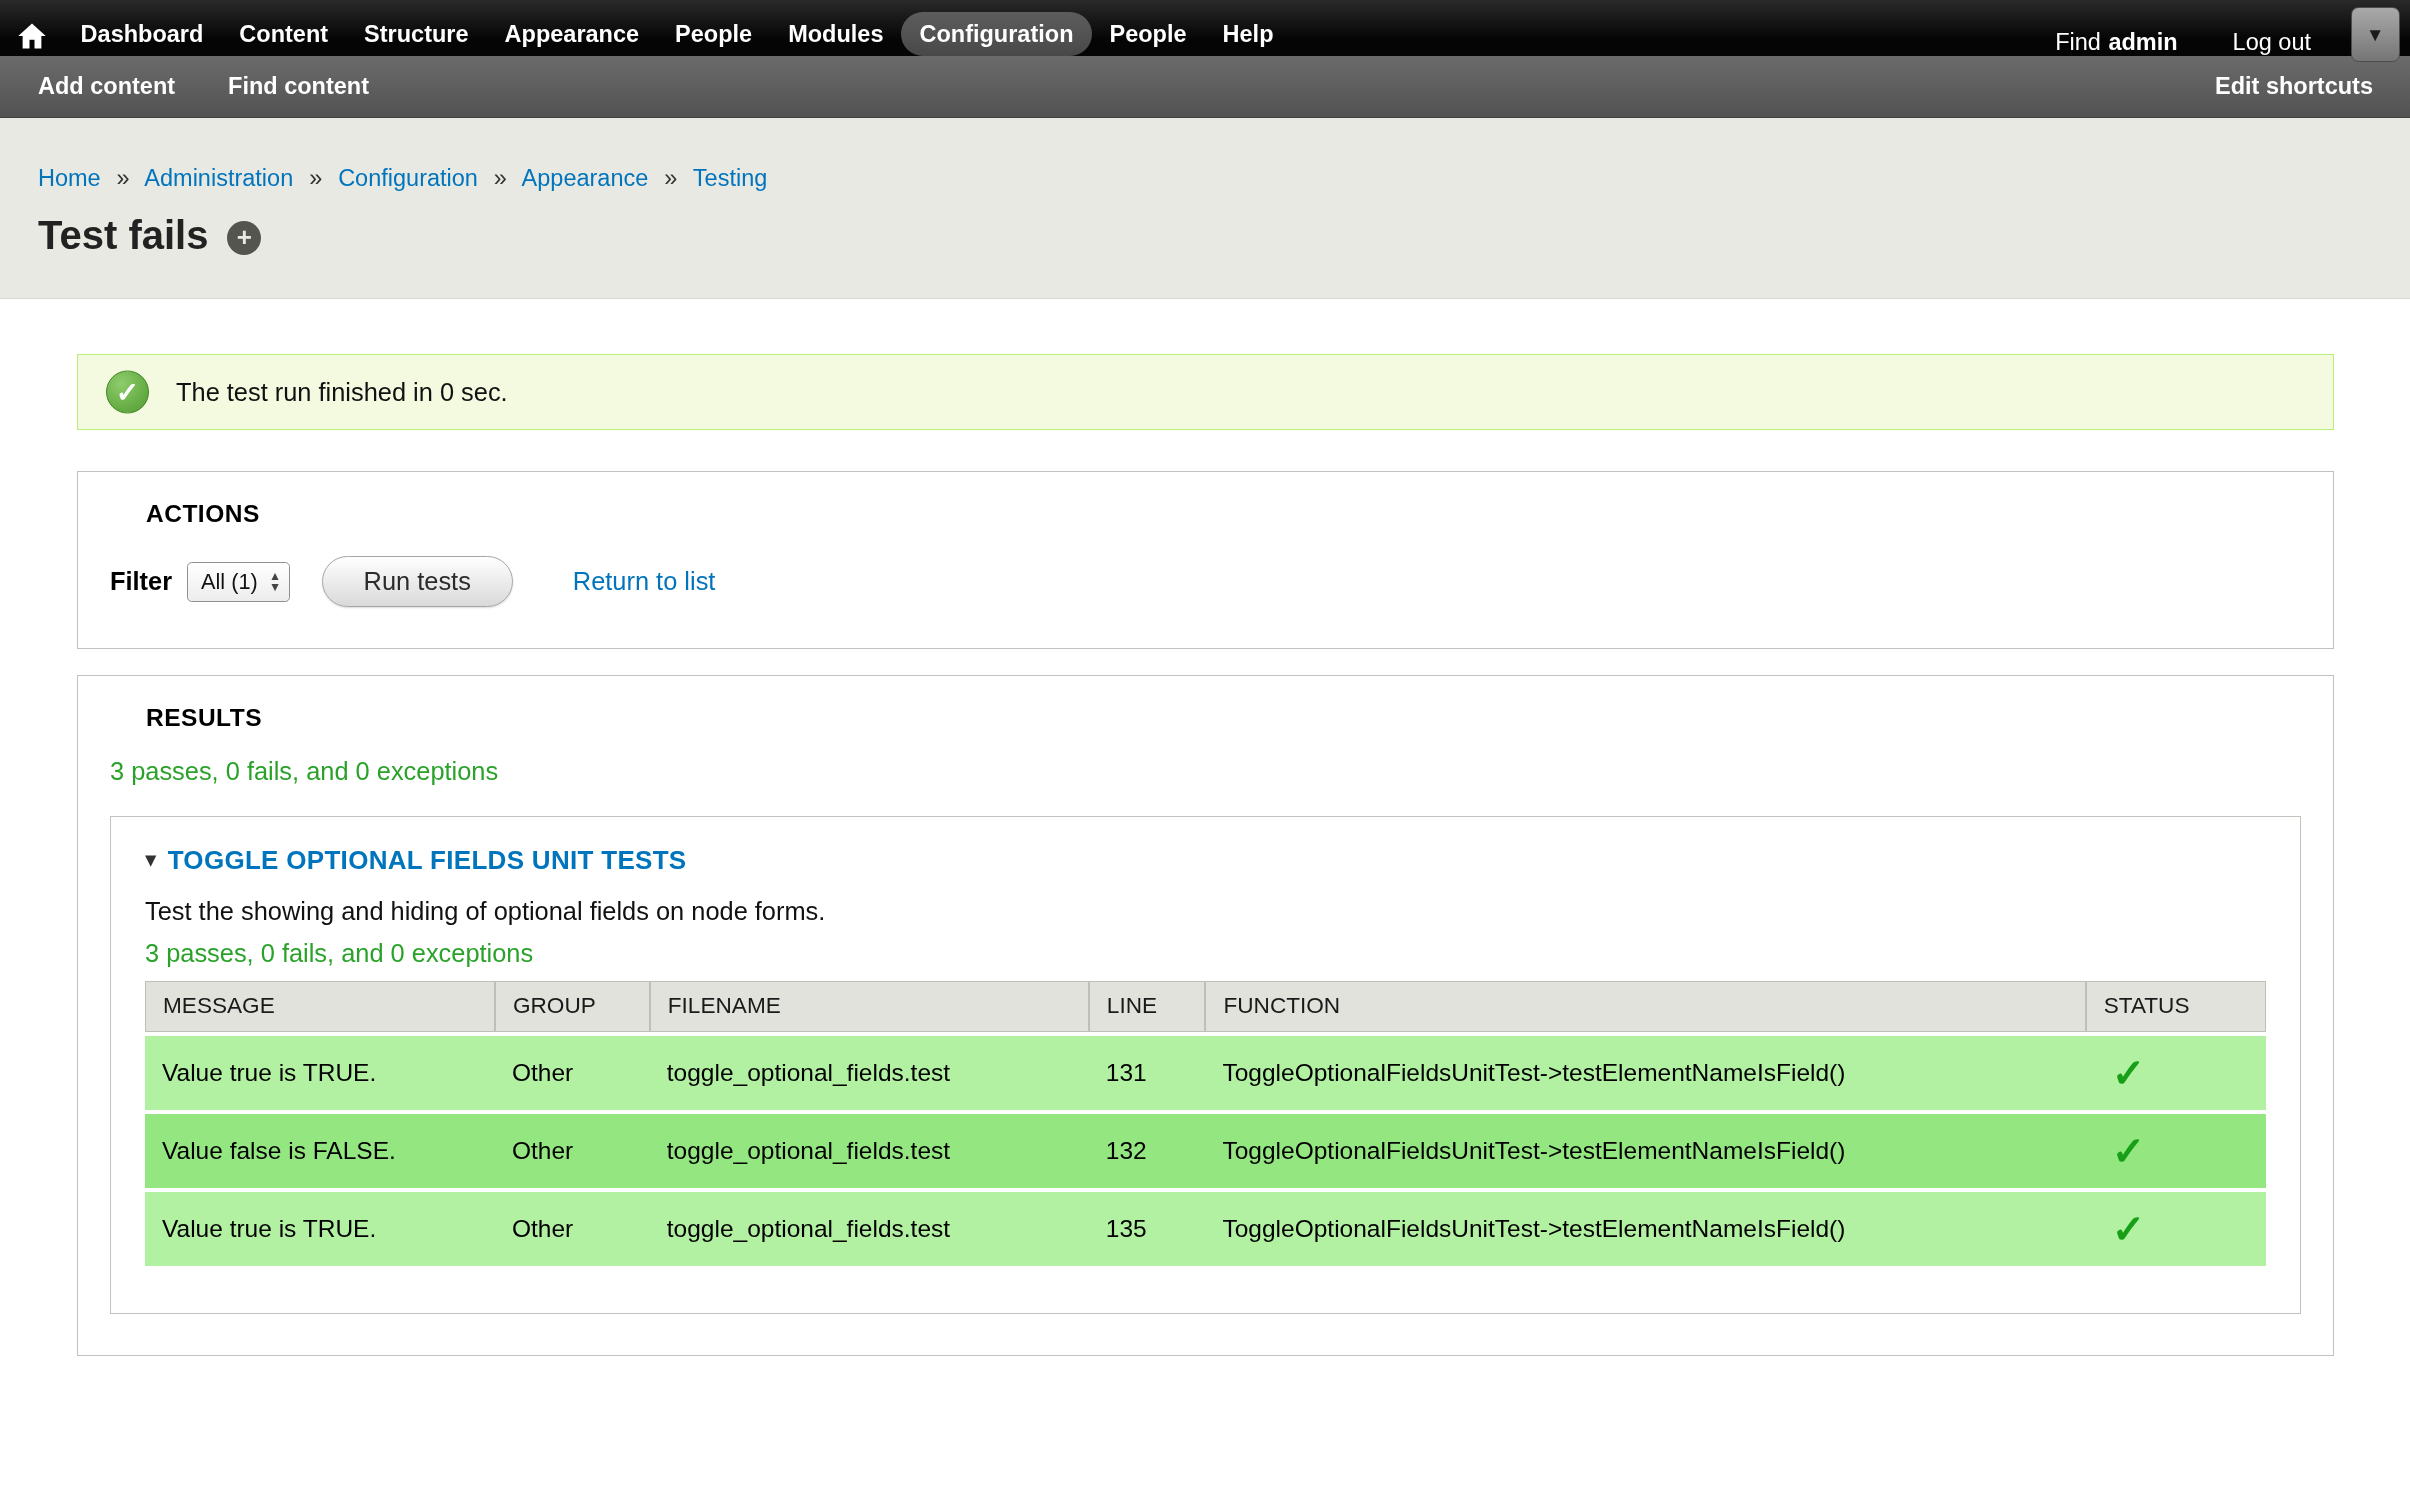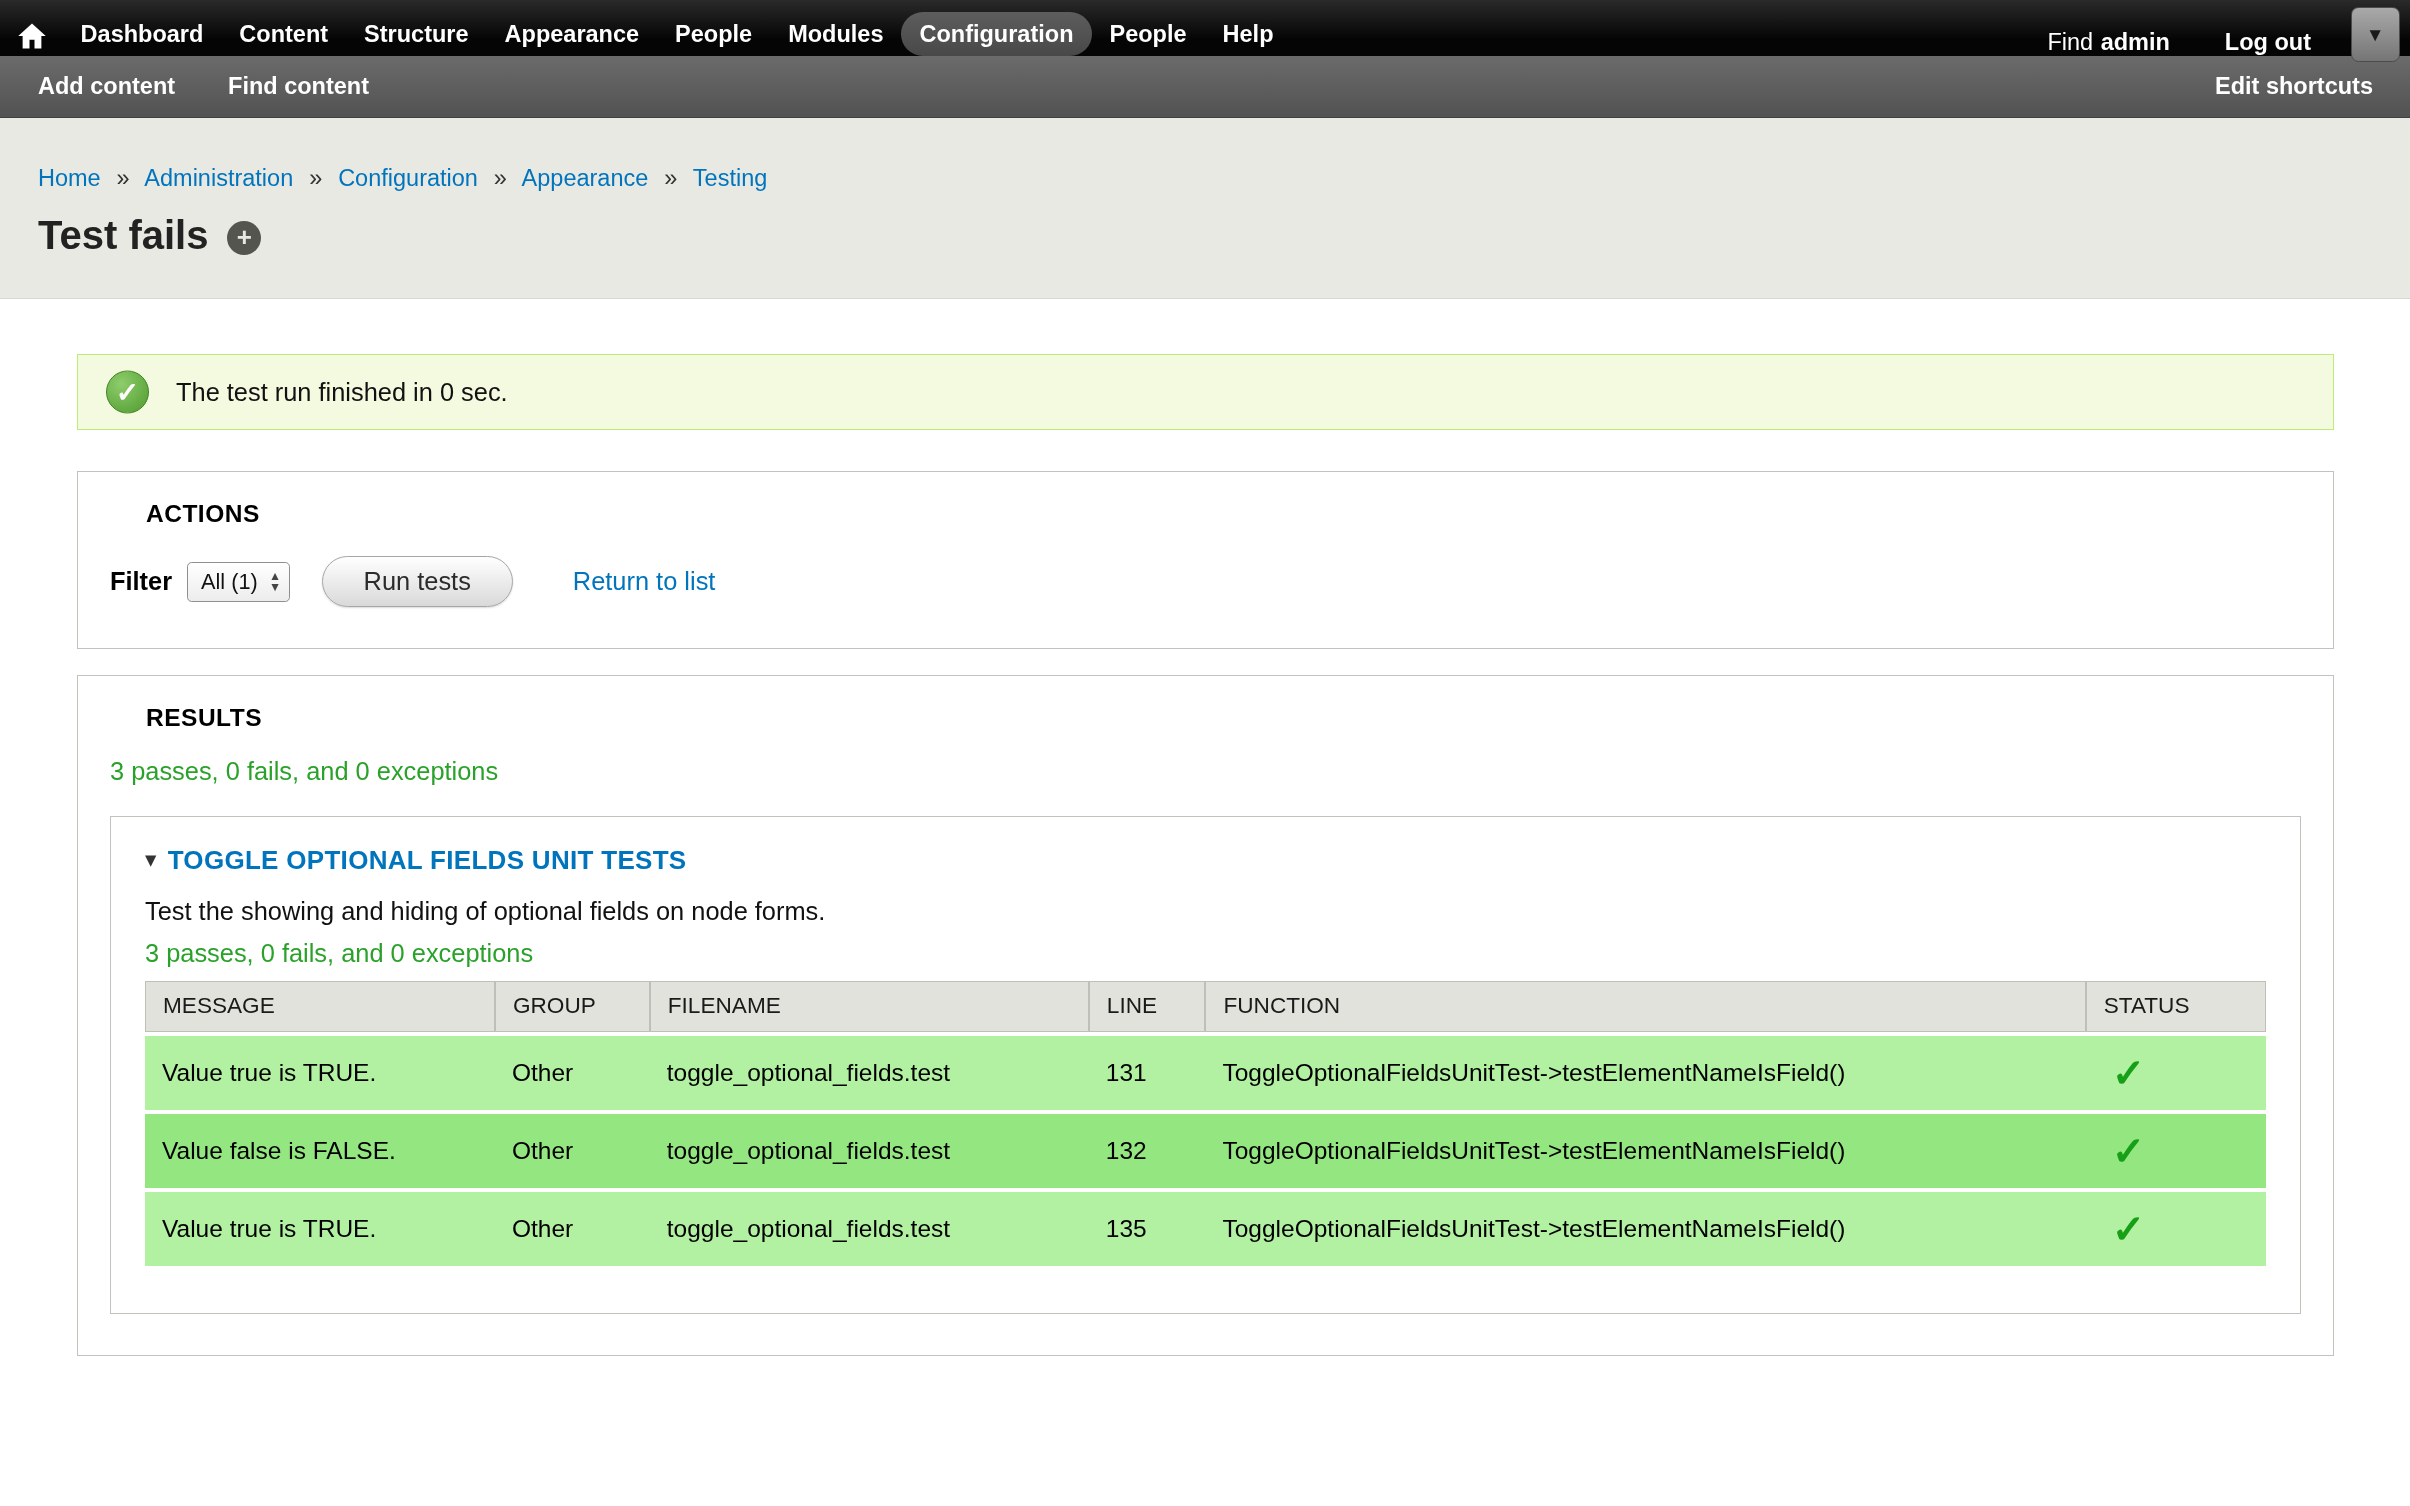--- a/index.html
+++ b/index.html
@@ -32,21 +32,21 @@
     padding: 8.5px 18px; border-radius: 28px; white-space: nowrap;
   }
   .tb-item.active { background: linear-gradient(#5d5d5d, #484848); }
   .tb-right {
     margin-left: auto; display: flex; align-items: center;
     gap: 55px; margin-right: 94px; color: #fff; font-size: 23.5px;
   }
   .tb-greeting { white-space: nowrap; }
   .tb-greeting .prefix { font-weight: normal; margin-right: 7.5px; }
   .tb-greeting strong { font-weight: bold; }
-  .tb-logout { color: #fff; font-weight: bold; white-space: nowrap; }
+  .tb-logout { color: #fff; font-weight: normal; white-space: nowrap; }
   .tb-toggle {
     position: absolute; top: 6.6px; right: 11.3px;
     width: 49px; height: 55px;
     background: linear-gradient(#a9a9a9, #757575);
     border: 0.9px solid #4c4c4c; border-radius: 7.5px;
     display: flex; align-items: center; justify-content: center;
     cursor: pointer;
   }
   .tb-toggle-arrow { color: #1a1a1a; font-size: 19px; line-height: 1; }
 

